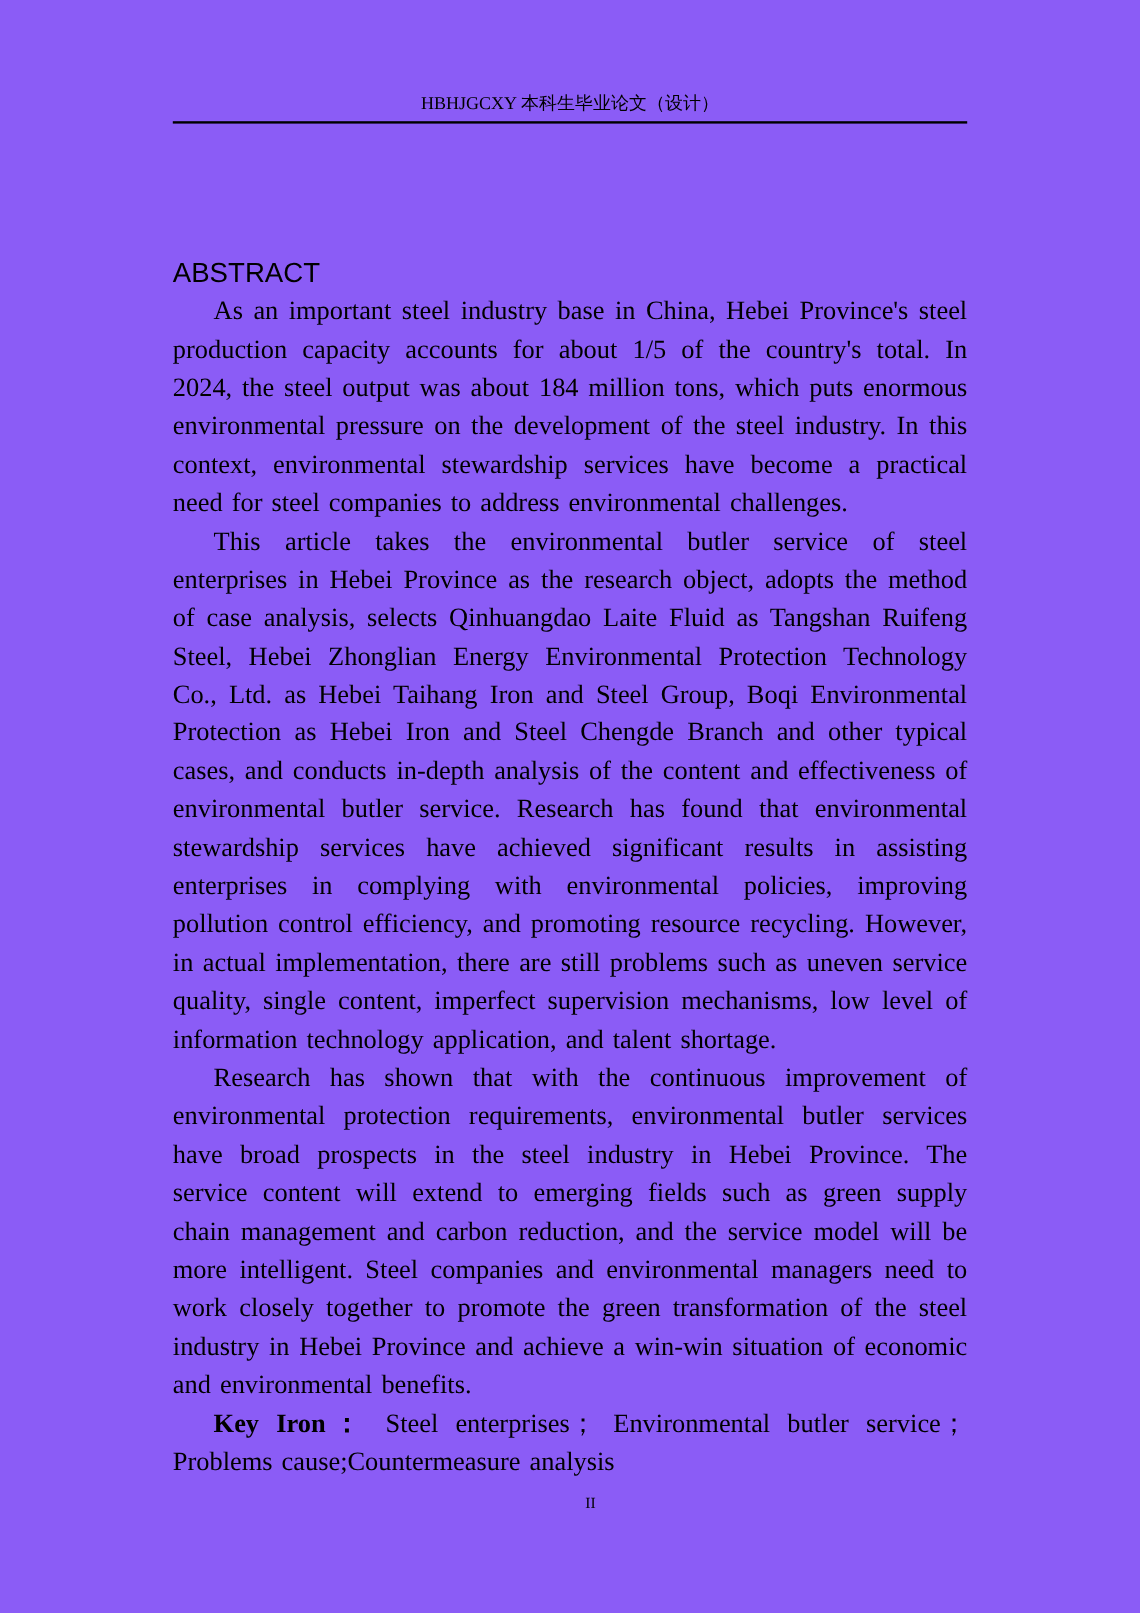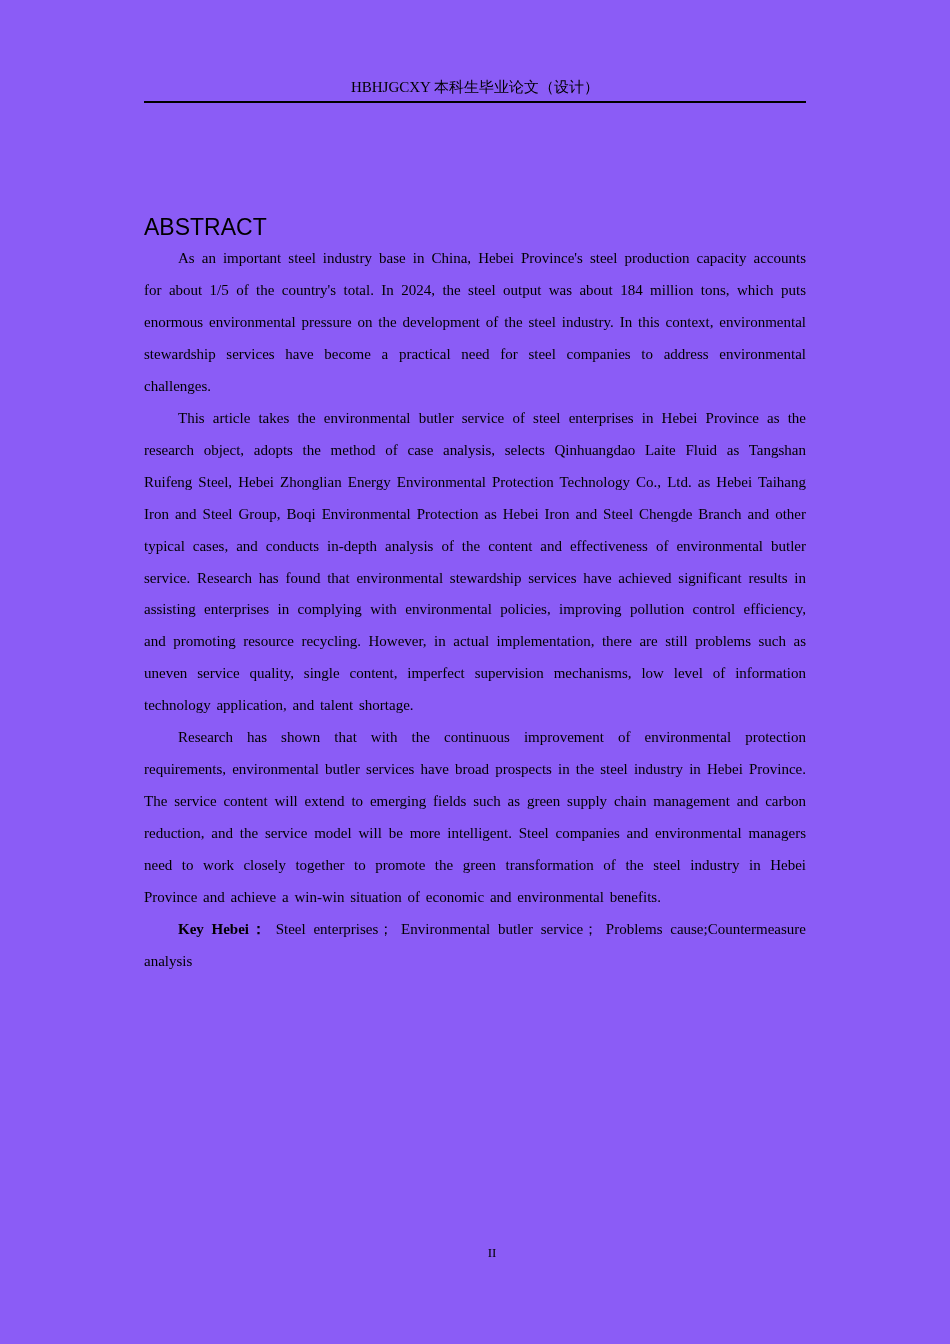--- a/index.html
+++ b/index.html
@@ -14,21 +14,21 @@
   }
   .title {
     position: absolute; left: 144px; top: 180px; width: 662px;
     text-align: left;
     font-family: "Liberation Sans", "DejaVu Sans", sans-serif;
     font-size: 23px; line-height: 30px; margin-top: 32px;
   }
   .body {
     position: absolute; left: 144px; top: 243px; width: 662px;
     font-family: "Liberation Serif", "DejaVu Serif", serif;
-    font-size: 15px; line-height: 31.95px;
+    font-size: 22px; line-height: 31.95px;
     text-align: justify;
     text-align-last: left;
   }
   .body p { margin: 0; text-indent: 34px; word-spacing: 2px; }
   .keywords { margin: 2px 0 0 0; text-indent: 34px; word-spacing: 2px; }
   .kw-label { font-weight: bold; }
   .pagenum {
     position: absolute; left: 442px; top: 1244px; width: 100px;
     text-align: center;
     font-family: Liberation Serif, serif;
@@ -42,17 +42,17 @@
   <div class="header">
     <span>HBHJGCXY 本科生毕业论文（设计）</span>
   </div>
 
   <div class="title">ABSTRACT</div>
 
   <div class="body">
     <p>As an important steel industry base in China, Hebei Province's steel production capacity accounts for about 1/5 of the country's total. In 2024, the steel output was about 184 million tons, which puts enormous environmental pressure on the development of the steel industry. In this context, environmental stewardship services have become a practical need for steel companies to address environmental challenges.</p>
     <p>This article takes the environmental butler service of steel enterprises in Hebei Province as the research object, adopts the method of case analysis, selects Qinhuangdao Laite Fluid as Tangshan Ruifeng Steel, Hebei Zhonglian Energy Environmental Protection Technology Co., Ltd. as Hebei Taihang Iron and Steel Group, Boqi Environmental Protection as Hebei Iron and Steel Chengde Branch and other typical cases, and conducts in-depth analysis of the content and effectiveness of environmental butler service. Research has found that environmental stewardship services have achieved significant results in assisting enterprises in complying with environmental policies, improving pollution control efficiency, and promoting resource recycling. However, in actual implementation, there are still problems such as uneven service quality, single content, imperfect supervision mechanisms, low level of information technology application, and talent shortage.</p>
     <p>Research has shown that with the continuous improvement of environmental protection requirements, environmental butler services have broad prospects in the steel industry in Hebei Province. The service content will extend to emerging fields such as green supply chain management and carbon reduction, and the service model will be more intelligent. Steel companies and environmental managers need to work closely together to promote the green transformation of the steel industry in Hebei Province and achieve a win-win situation of economic and environmental benefits.</p>
-    <p class="keywords"><span class="kw-label">Key Hebei：</span> <span>Steel enterprises； Environmental butler service； Problems cause;Countermeasure analysis</span></p>
+    <p class="keywords"><span class="kw-label">Key Iron：</span> <span>Steel enterprises； Environmental butler service； Problems cause;Countermeasure analysis</span></p>
   </div>
 
   <div class="pagenum">II</div>
 </div>
 
 </body></html>

